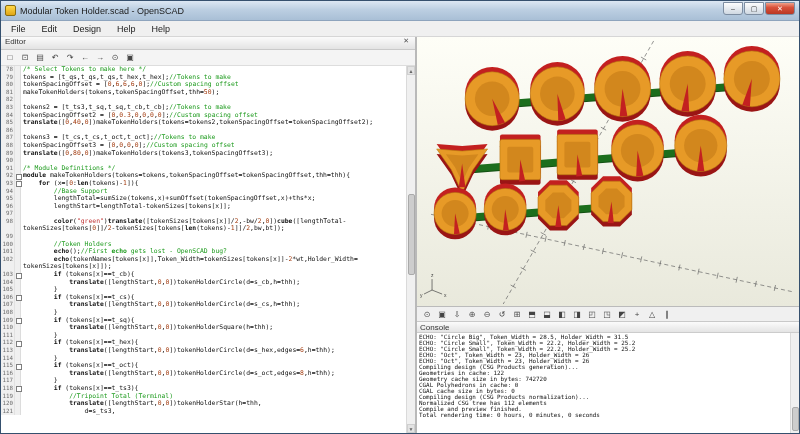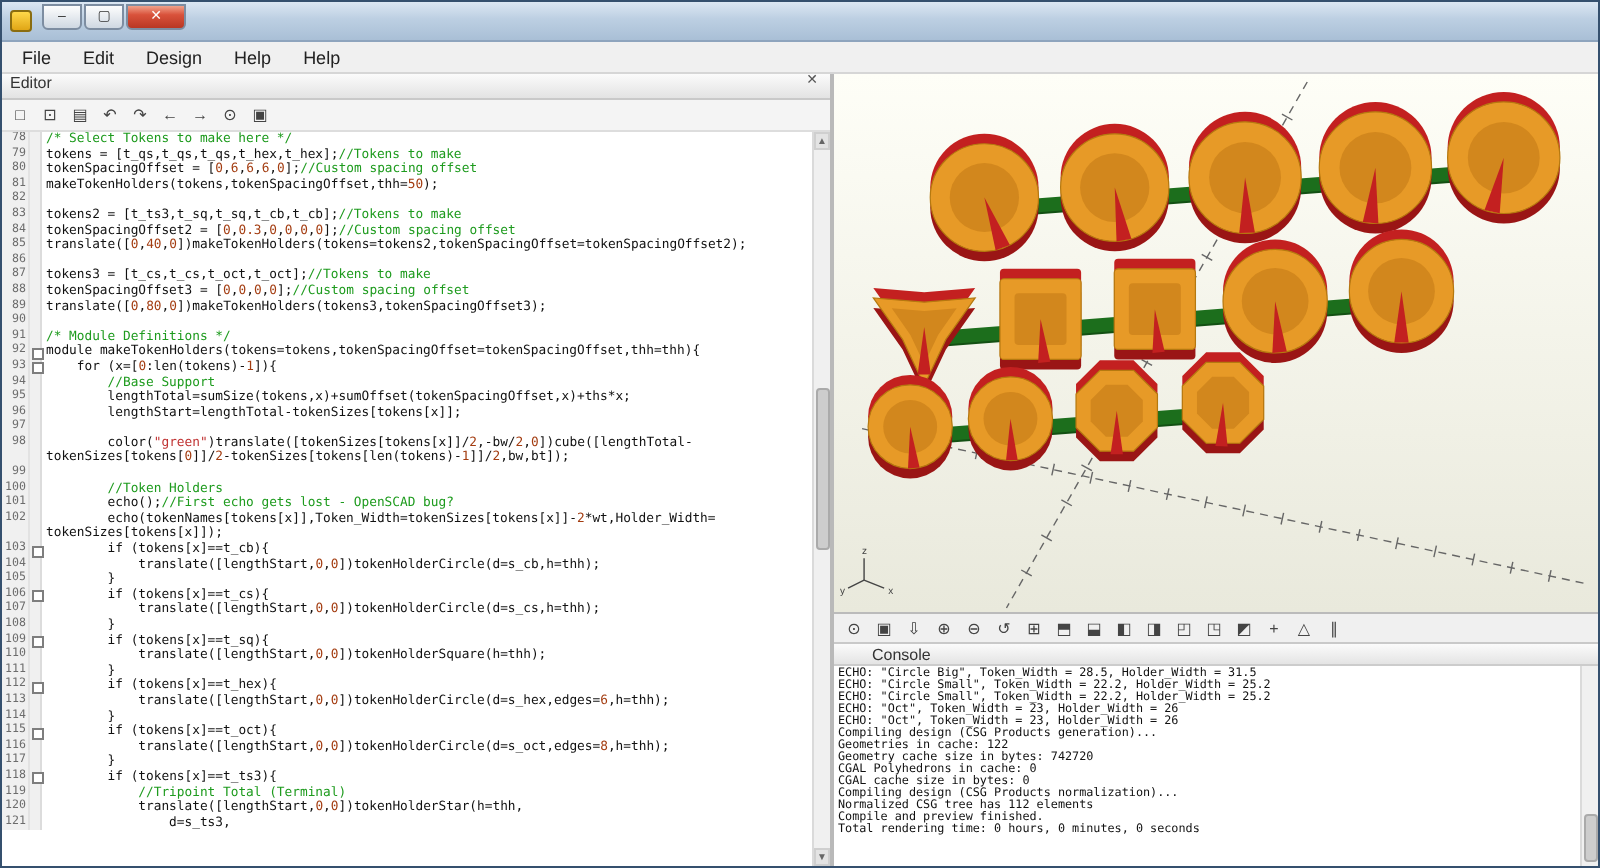--- a/index.html
+++ b/index.html
@@ -21,49 +21,50 @@
   .editor-toolbar{height:16px;flex:none;background:#f4f4f4;border-bottom:1px solid #ddd;display:flex;align-items:center;gap:1px;padding:0 2px}
   .tool-btn{min-width:14px;height:13px;font-size:8px;line-height:12px;text-align:center;color:#444;border:1px solid transparent;border-radius:2px}
   .code-wrap{flex:1;min-height:0;position:relative;overflow:hidden}
   .code-lines{position:absolute;left:0;top:0;right:9px;bottom:0;font-family:"DejaVu Sans Mono",monospace;font-size:6.4px;line-height:7.6px;color:#111}
   .code-row{display:flex;height:7.6px;white-space:pre}
   .gutter{width:20px;flex:none;background:#f0f0f0;border-right:1px solid #dcdcdc;display:flex;align-items:center}
   .lnum{flex:1;text-align:right;font-size:5.8px;color:#6c6c6c;padding-right:1px}
   .fold{width:6px;height:100%;position:relative;border-left:1px solid #e2e2e2}
   .fold.on::after{content:'';position:absolute;left:0.5px;top:1.5px;width:4px;height:4px;border:1px solid #7e7e7e;background:#fff}
   .code-text{flex:1;padding-left:2px;overflow:hidden}
-  .c{color:#1e9b1e}.s{color:#c03333}.k{font-weight:normal}.n{color:#a33c10}
+  .c{color:#1e9b1e}.s{color:#c03333}.k{font-weight:bold}.n{color:#a33c10}
   .vscroll{position:absolute;right:0;top:0;bottom:0;width:9px;background:#f0f0f0;border-left:1px solid #dadada}
   .vscroll .arrow{position:absolute;left:0;width:8px;height:9px;font-size:5px;text-align:center;line-height:9px;color:#666;background:#e3e3e3;border:1px solid #cfcfcf}
   .vscroll .up{top:0}.vscroll .down{bottom:0}
   .thumb{position:absolute;left:1px;width:7px;background:#cdcdcd;border:1px solid #aaa;border-radius:2px}
   
   .right{flex:1;min-width:0;display:flex;flex-direction:column}
   .viewport{height:270px;flex:none;position:relative;background:linear-gradient(#fefef7,#e9e9dc);border-bottom:1px solid #bbb}
   .viewport svg{position:absolute;inset:0;width:100%;height:100%}
   .vp-toolbar{height:15px;flex:none;background:#f0f0f0;border-bottom:1px solid #c9c9c9;display:flex;align-items:center;gap:1px;padding:0 3px}
   .vp-btn{min-width:14px;height:12px;font-size:8px;line-height:11px;text-align:center;color:#444;border:1px solid transparent;border-radius:2px}
   .console{flex:1;min-height:0;background:#fff;display:flex;flex-direction:column;position:relative}
-  .console-header{height:11px;flex:none;background:linear-gradient(#fbfbfb,#e4e4e4);border-bottom:1px solid #ccc;font-size:8px;color:#333;display:flex;align-items:center;padding:0 19px}
+  .console-header{height:11px;flex:none;background:linear-gradient(#fbfbfb,#e4e4e4);border-bottom:1px solid #ccc;font-size:8px;color:#333;display:flex;align-items:center;padding:0 3px}
   .console-lines{flex:1;overflow:hidden;font-family:"DejaVu Sans Mono",monospace;font-size:5.9px;line-height:6px;padding:1px 2px 0 2px;color:#111;white-space:pre}
   .cscroll{position:absolute;right:0;top:11px;bottom:0;width:9px;background:#f0f0f0;border-left:1px solid #dadada}
   
   .statusbar{height:16px;flex:none;background:#f0f0f0;border-top:1px solid #d2d2d2;display:flex;align-items:center;font-size:8px;color:#222;padding:0 3px;gap:4px}
   .status-cell{border:1px solid;border-color:#c4c4c4 #ffffff #ffffff #c4c4c4;padding:0 4px;height:12px;line-height:11px;white-space:nowrap;overflow:hidden}
   .status-left{flex:1}
   .grip{width:12px;height:12px;flex:none;background:
     linear-gradient(135deg,transparent 50%,#bbb 50%,#bbb 57%,transparent 57%,transparent 70%,#bbb 70%,#bbb 77%,transparent 77%,transparent 90%,#bbb 90%)}
 </style>
 </head>
 <body>
 
 <div class="window">
 
   <div class="titlebar">
     <div class="app-icon"></div>
+    <div class="title-text">Modular Token Holder.scad - OpenSCAD</div>
     <div class="win-btns">
       <div class="win-btn">–</div>
       <div class="win-btn">▢</div>
       <div class="win-btn close">✕</div>
     </div>
   </div>
 
   <div class="menubar">
       <div class="menu-item">File</div>
       <div class="menu-item">Edit</div>

